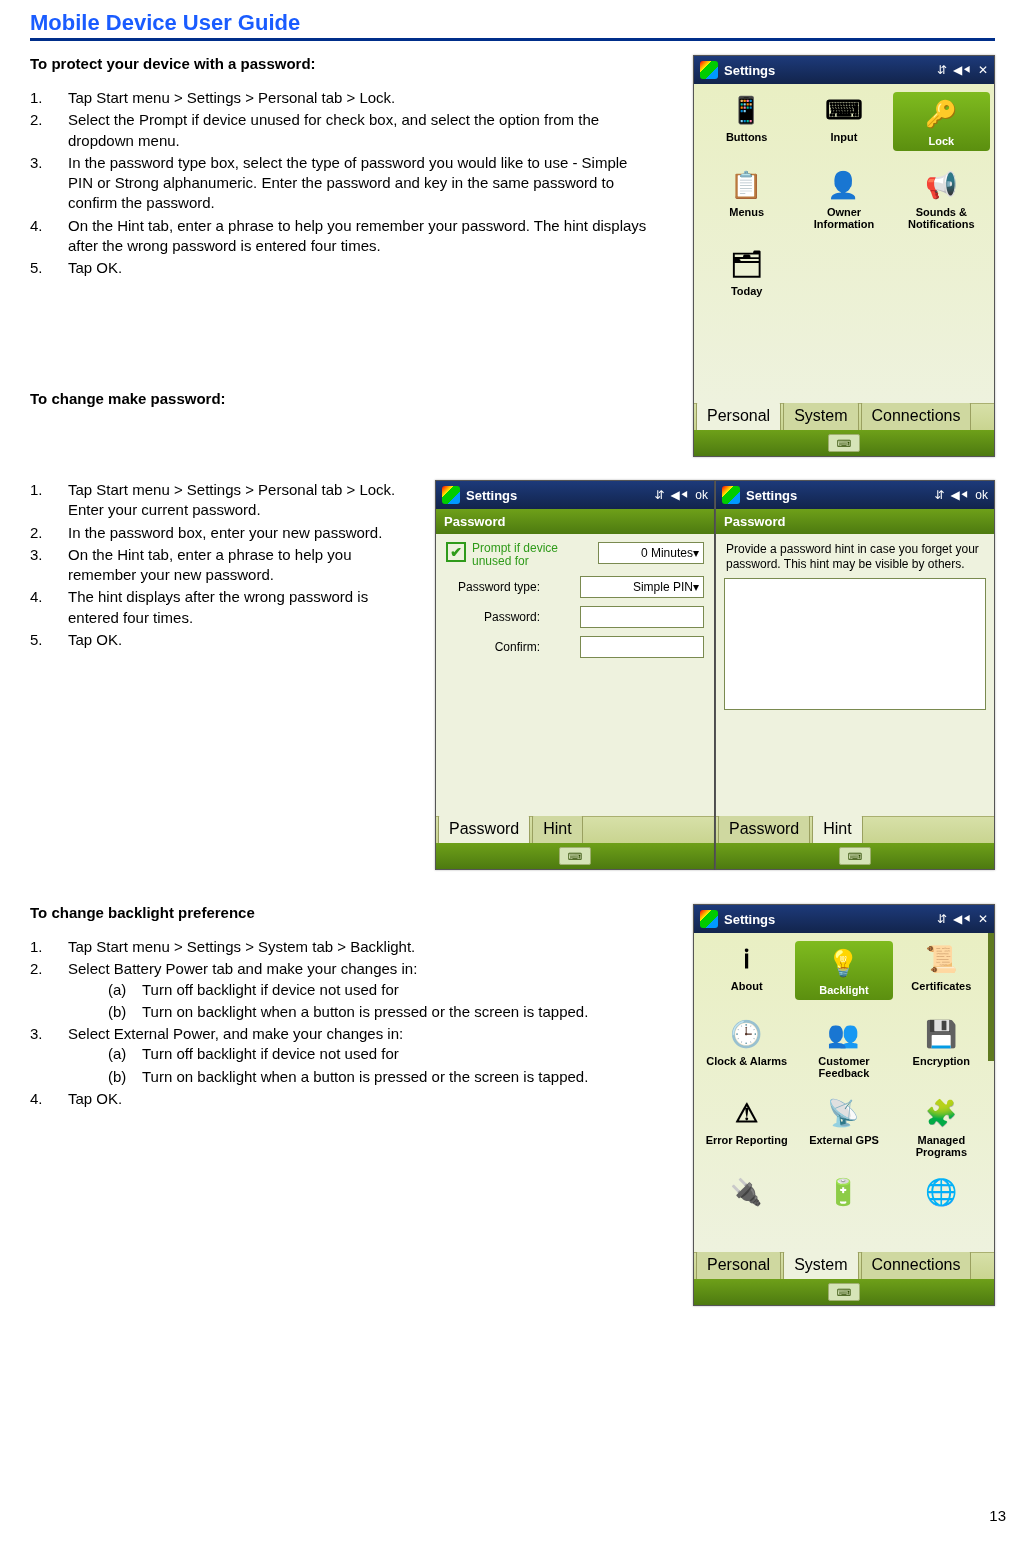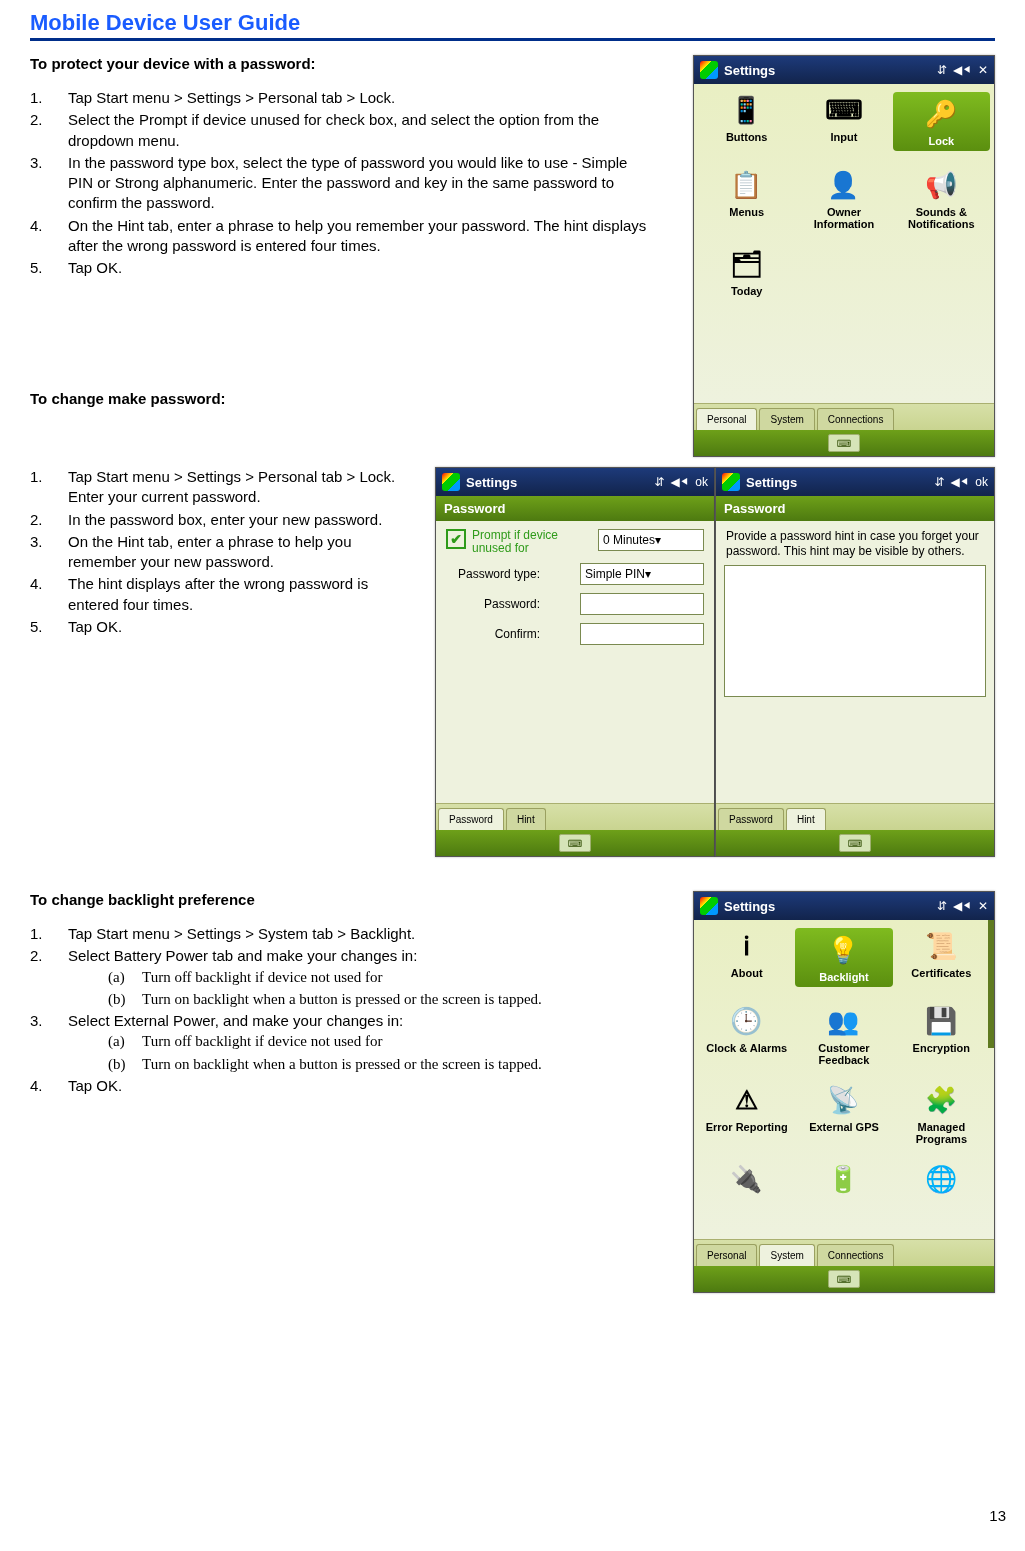--- a/index.html
+++ b/index.html
@@ -38,21 +38,21 @@
   }
   .float-right {
     float: right;
     margin-left: 12px;
     margin-bottom: 10px;
   }
   ol.steps {
     font-size: 15px;
     line-height: 1.35;
     padding-left: 0;
-    margin: 0 0 12px 0;
+    margin: 13px 0 12px 0;
     list-style: none;
     counter-reset: step;
   }
   ol.steps > li {
     counter-increment: step;
     padding-left: 38px;
     position: relative;
     margin-bottom: 2px;
   }
   ol.steps > li::before {
@@ -63,21 +63,20 @@
   }
   .sub-steps {
     list-style: none;
     padding-left: 40px;
     margin: 0;
   }
   .sub-steps > li {
     position: relative;
     padding-left: 0;
     margin-bottom: 2px;
-    font-family: Liberation Serif, serif;
   }
   .sub-label {
     display: inline-block;
     width: 34px;
   }
   .clear { clear: both; }
 
   
   .phone {
     border: 1px solid #555;
@@ -133,21 +132,21 @@
     background: linear-gradient(#7fbb1f,#5b8f0f);
     border-radius:4px;
     padding:4px 2px;
     color:#fff;
   }
   .ph-tabs {
     height: 26px;
     background: linear-gradient(#d7e0a8,#c9d490);
     display:flex;
     align-items:flex-end;
-    font-size:10px;
+    font-size:16px;
     border-top:1px solid #aab070;
   }
   .ph-tab {
     padding:5px 10px;
     background:#cfd8a0;
     border:1px solid #9aa060;
     border-bottom:none;
     margin-left:2px;
     border-radius:3px 3px 0 0;
   }
@@ -188,21 +187,21 @@
     margin-bottom:8px;
   }
   .form-row .lbl { flex:0 0 94px; text-align:right; padding-right:4px;}
   .form-row .ctl {
     flex:1;
     height:20px;
     border:1px solid #7a8a50;
     background:#fff;
     font-size:12px;
     padding:0 4px;
-    display:flex;align-items:center;justify-content:flex-start;margin-left:30px;
+    display:flex;align-items:center;justify-content:flex-end;margin-left:30px;
   }
   .chk {
     width:16px;height:16px;border:2px solid #2f9b1a;
     display:inline-flex;align-items:center;justify-content:center;
     color:#2f9b1a;font-weight:bold;font-size:14px;
   }
   .hint-text {
     font-size:12px;
     padding:8px 10px 6px 10px;
     line-height:1.25;

